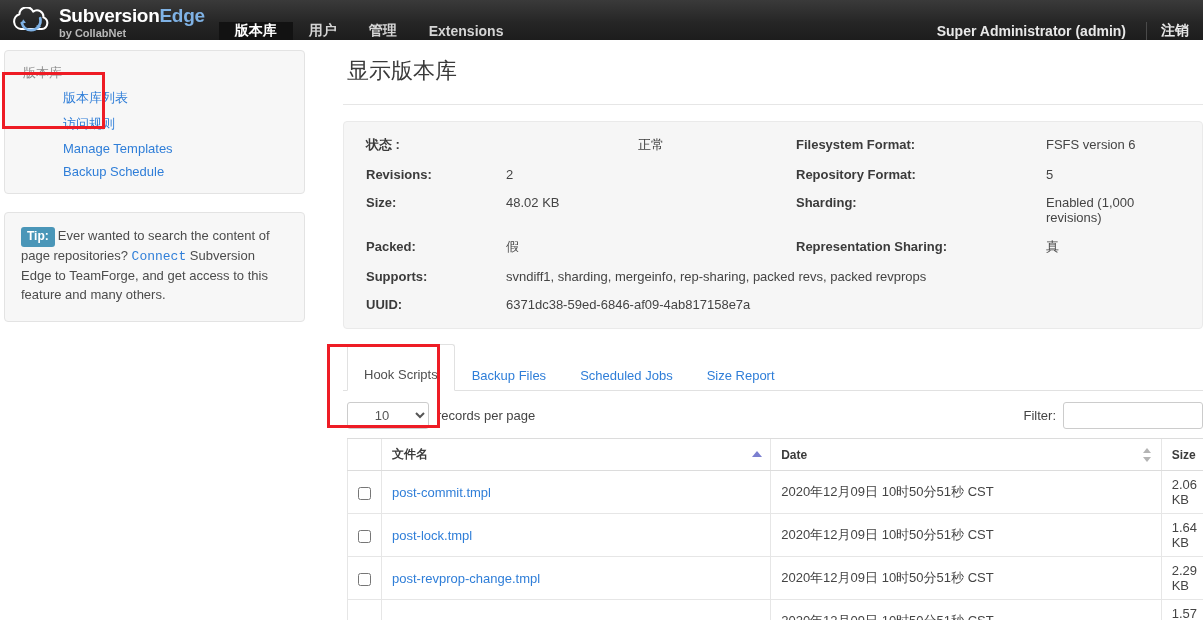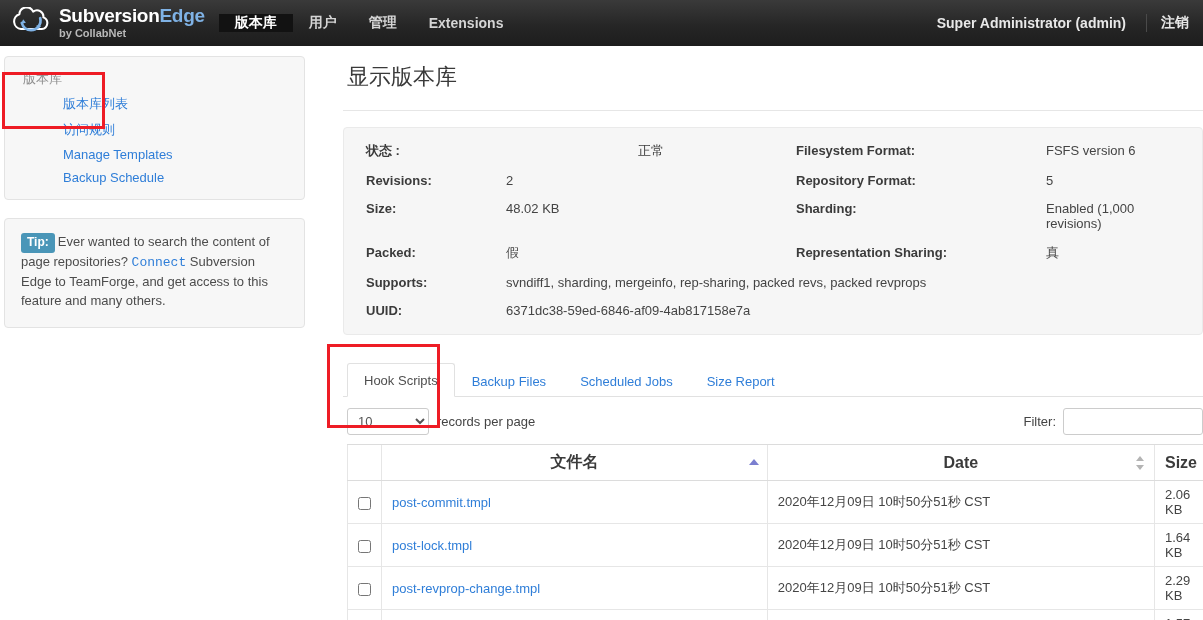--- a/index.html
+++ b/index.html
@@ -9,25 +9,25 @@
     overflow: hidden;
     background: #ffffff;
     font-family: "Liberation Sans", sans-serif;
     font-size: 13px;
     color: #333333;
   }
 
   
   .topbar {
     position: relative;
-    height: 46px;
+    height: 40px;
     background: #2a2a2a;
     background: linear-gradient(to bottom, #3a3a3a 0%, #262626 55%, #1d1d1d 100%);
     display: flex;
-    align-items: center;
+    align-items: flex-end;
     color: #cccccc;
   }
   .brand {
     display: flex;
     align-items: center;
     padding: 0 14px 0 8px;
     gap: 9px;
   }
   .brand-logo { width: 42px; height: 32px; flex: 0 0 auto; }
   .brand-text { line-height: 1; padding-bottom: 1px; }
@@ -187,21 +187,21 @@
   
   .tabs {
     display: flex;
     align-items: flex-end;
     border-bottom: 1px solid #e1e1e1;
     margin-top: 26px;
     padding-left: 4px;
     height: 36px;
   }
   .tab {
-    padding: 9px 16px 8px 16px;
+    padding: 22px 16px 8px 16px;
     font-size: 13px;
     color: #2f7ed8;
     cursor: pointer;
     border: 1px solid transparent;
     border-bottom: none;
     margin-bottom: -1px;
     background: transparent;
     white-space: nowrap;
   }
   .tab.active {
@@ -222,20 +222,21 @@
   .length-select {
     font-family: "Liberation Sans", sans-serif;
     font-size: 13px;
     color: #555555;
     padding: 4px 6px;
     border: 1px solid #cccccc;
     border-radius: 3px;
     background: #ffffff;
     width: 82px;
     height: 27px;
+    text-align: center;
   }
   .length-label {
     margin-left: 8px;
     font-size: 13px;
     color: #444444;
   }
   .filter-wrap {
     margin-left: auto;
     display: flex;
     align-items: center;
@@ -256,24 +257,24 @@
 
   
   .data-table {
     width: 100%;
     border-collapse: collapse;
     margin-top: 9px;
     margin-left: 4px;
     font-size: 13px;
   }
   .data-table th {
-    text-align: center;
+    text-align: left;
     font-weight: bold;
     color: #3b3b3b;
-    font-size: 16px;
+    font-size: 12px;
     padding: 7px 10px;
     border-top: 1px solid #dcdcdc;
     border-bottom: 1px solid #dcdcdc;
     border-left: 1px solid #e6e6e6;
     background: #ffffff;
     position: relative;
     white-space: nowrap;
   }
   .data-table th.col-check {
     width: 34px;

